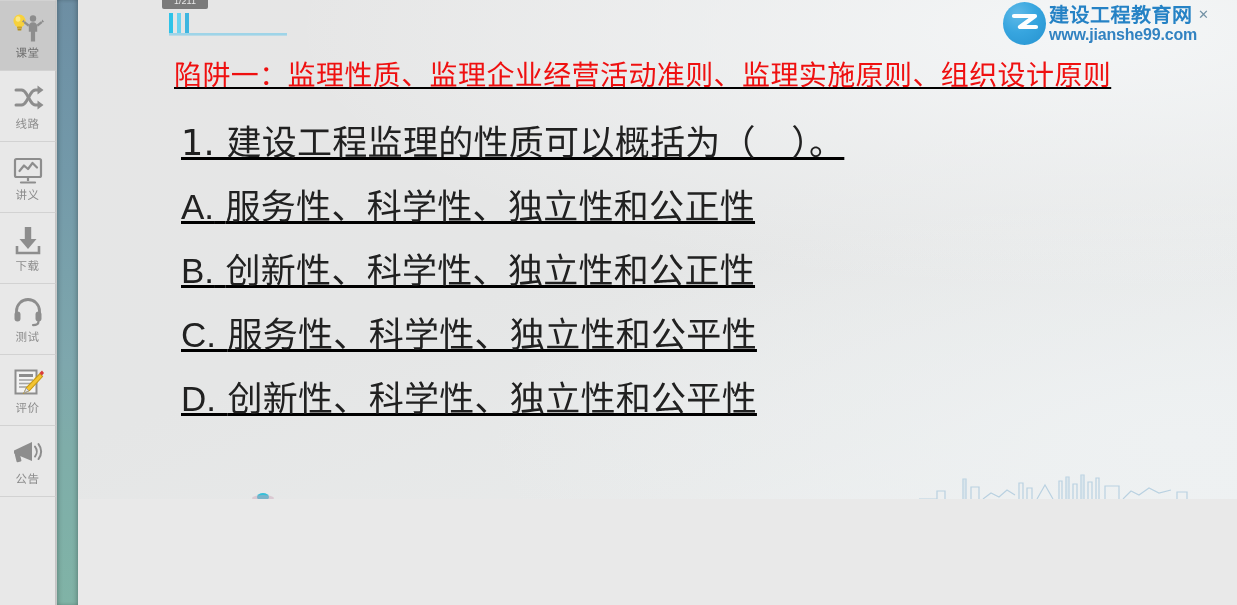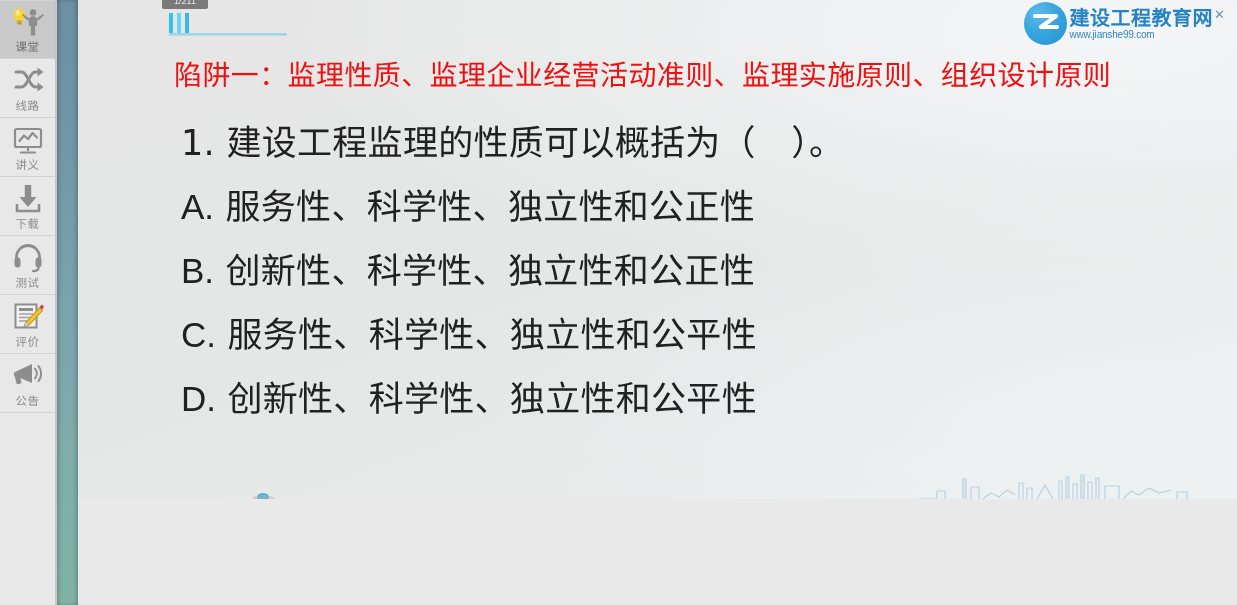--- a/index.html
+++ b/index.html
@@ -28,21 +28,21 @@
     height: 605px;
     background: #e8e8e8;
     border-right: 1px solid #c9c9c9;
     flex: 0 0 57px;
     display: flex;
     flex-direction: column;
   }
 
   .sb-item {
     position: relative;
-    height: 59px;
+    height: 71px;
     border-bottom: 1px solid #d2d2d2;
     border-right: 1px solid #c4c4c4;
     background: #e8e8e8;
     display: flex;
     flex-direction: column;
     align-items: center;
     justify-content: center;
     cursor: pointer;
     user-select: none;
   }
@@ -124,21 +124,21 @@
     font-size: 9px;
     line-height: 20px;
     text-align: center;
     overflow: hidden;
     white-space: nowrap;
   }
 
   
   .logo {
     position: absolute;
-    right: 24px;
+    right: 40px;
     top: 2px;
     display: flex;
     align-items: center;
     gap: 3px;
     opacity: 0.97;
   }
   .logo-badge {
     width: 43px;
     height: 43px;
     border-radius: 50%;
@@ -152,22 +152,22 @@
   .logo-cn {
     font-size: 20px;
     font-weight: bold;
     color: #1f7fc4;
     letter-spacing: 0.5px;
     display: block;
     white-space: nowrap;
     font-family: "DejaVu Sans", "Liberation Sans", sans-serif;
   }
   .logo-url {
-    font-size: 10px;
-    font-weight: normal;
+    font-size: 16px;
+    font-weight: bold;
     color: #2c7fc0;
     letter-spacing: -0.2px;
     display: block;
     margin-top: 2px;
     font-family: "Liberation Sans", sans-serif;
   }
   .logo-close {
     position: absolute;
     right: -14px;
     top: 6px;
@@ -179,20 +179,21 @@
     cursor: pointer;
   }
 
   
   .slide-body {
     position: absolute;
     left: 0; top: 0;
     width: 100%;
     padding: 52px 20px 0 38px;
     font-family: "DejaVu Sans", "Liberation Sans", sans-serif;
+    text-decoration: underline;
   }
 
   .heading {
     color: #ef1010;
     font-size: 28px;
     line-height: 47px;
     text-indent: 58px;
     letter-spacing: 0.4px;
     font-weight: 400;
     max-width: 1090px;

